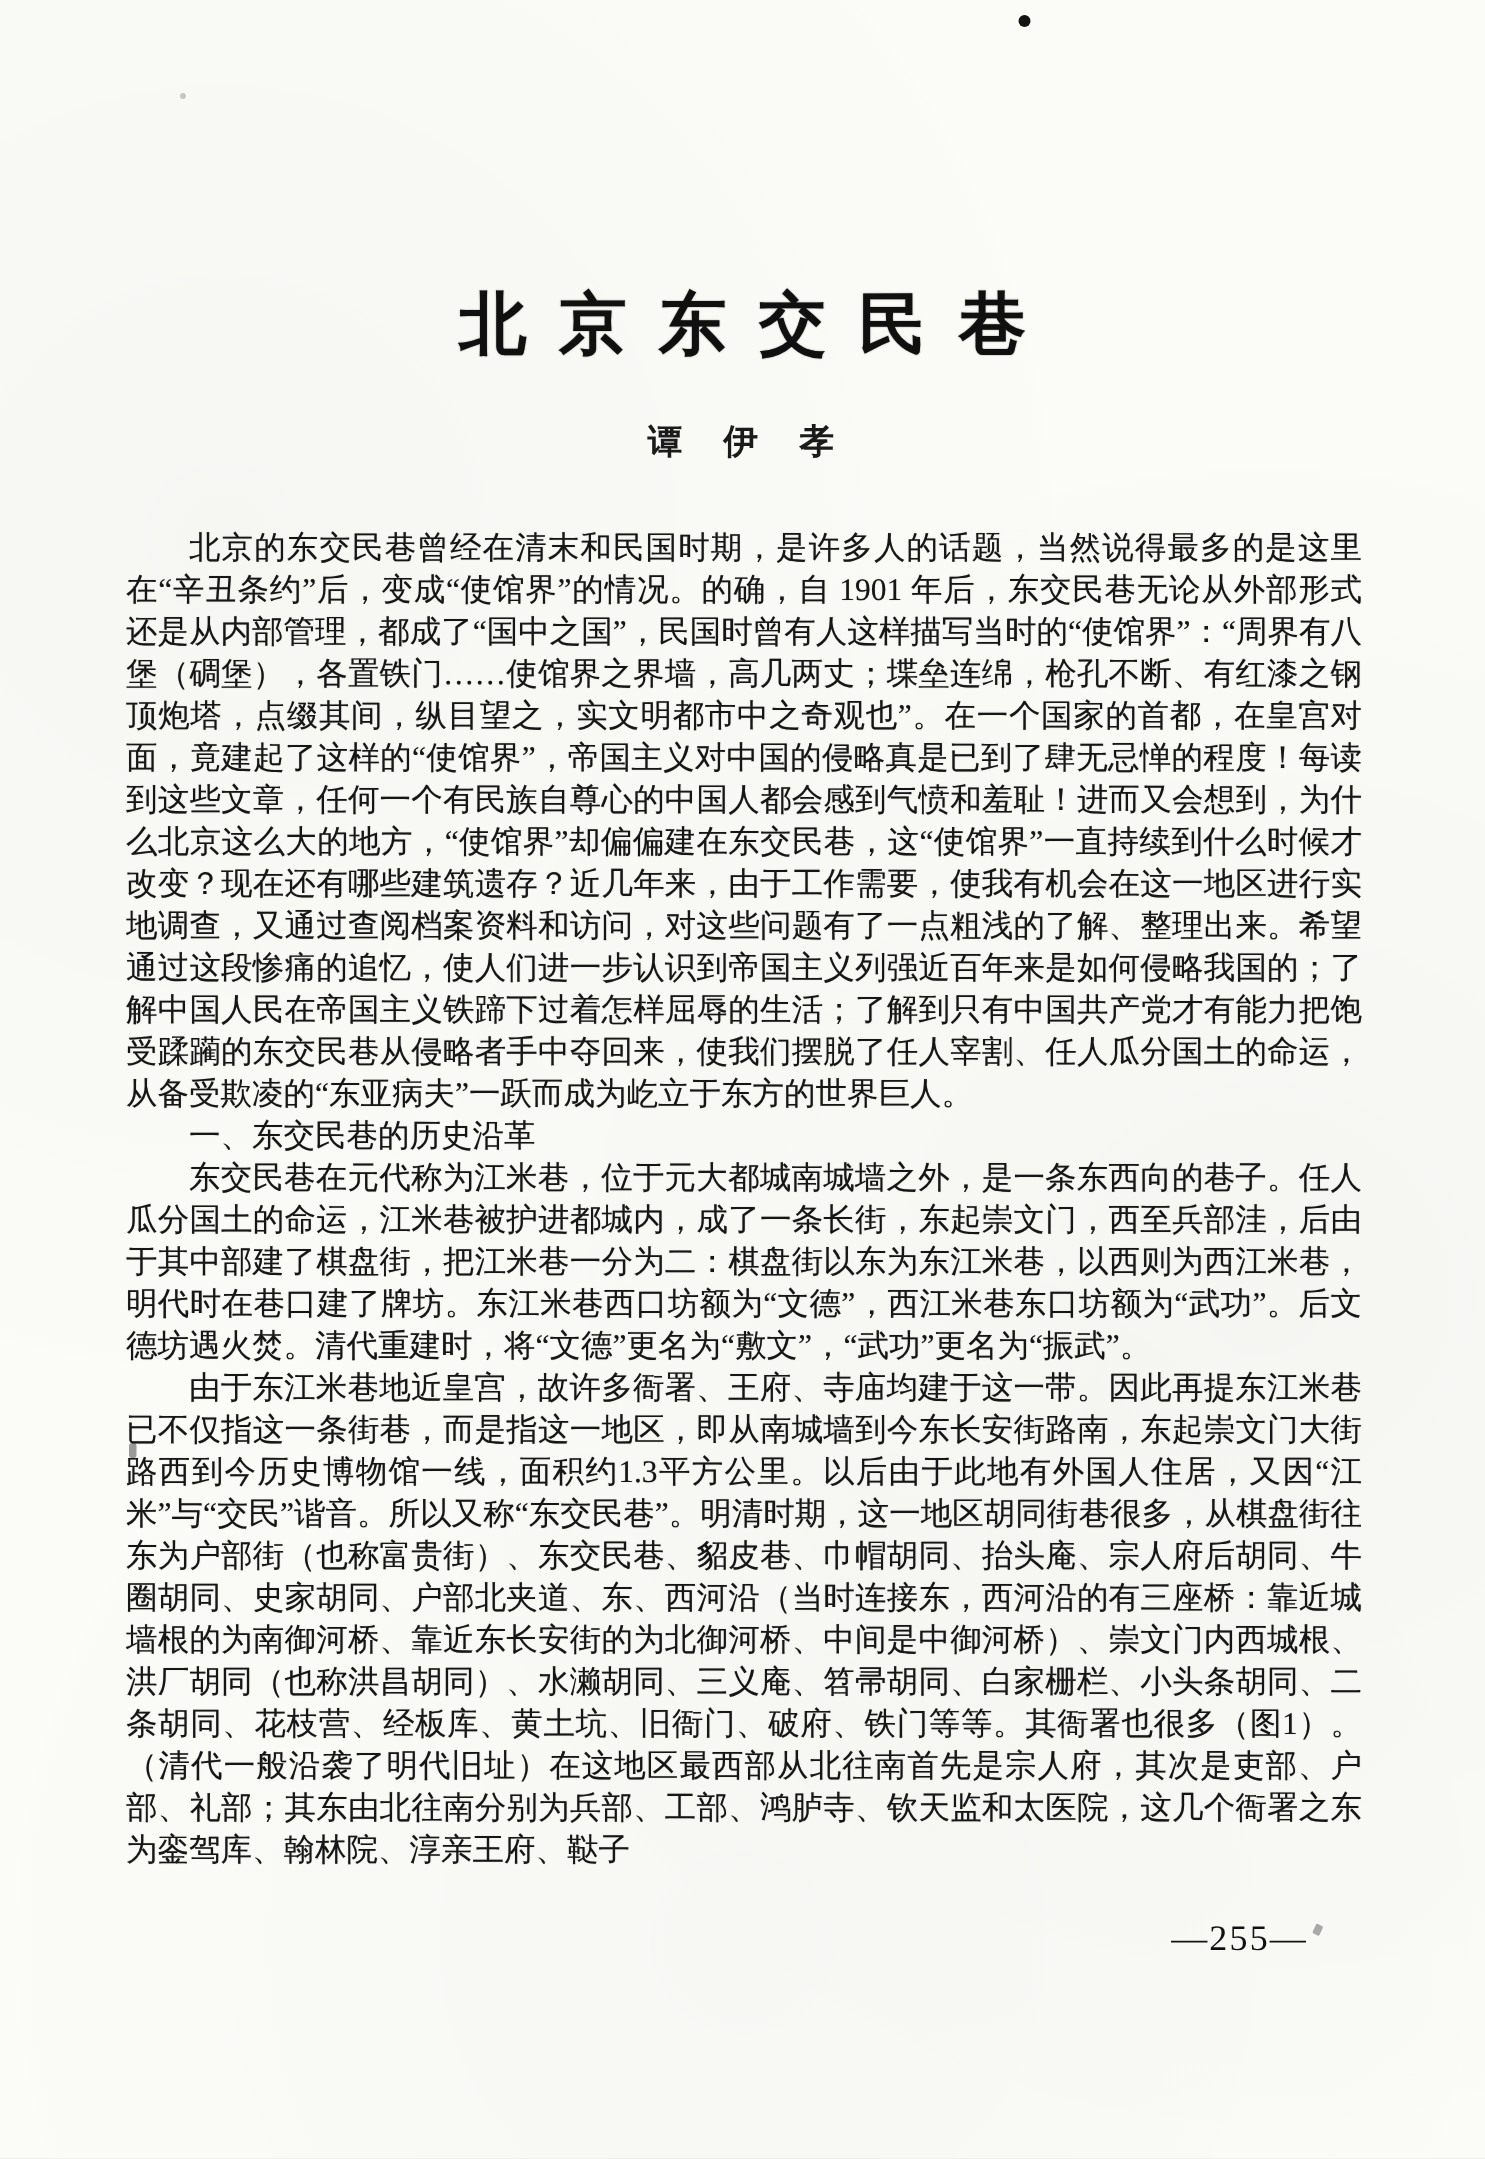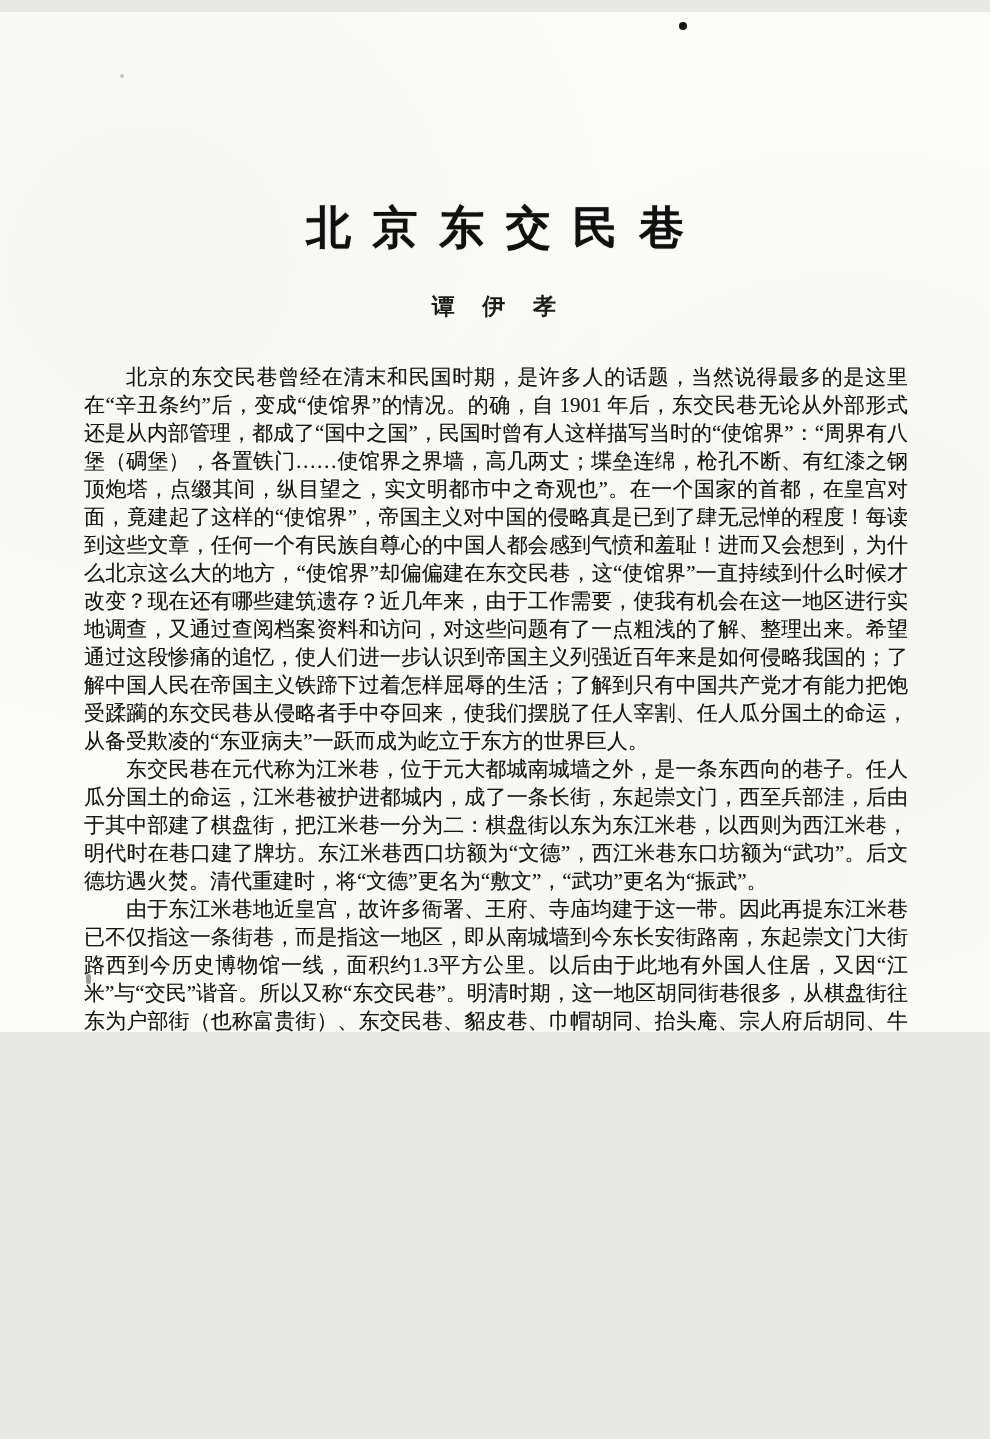--- a/index.html
+++ b/index.html
@@ -3,22 +3,22 @@
 <meta charset="utf-8">
 <style>
   html, body {
     margin: 0;
     padding: 0;
     background: #e8e8e6;
   }
   .page {
     position: relative;
     width: 990px;
-    height: 1020px;
-    margin: 12px auto;
+    height: 1439px;
+    margin: 0 auto;
     background: #fbfbf8;
     background-image:
       radial-gradient(circle at 15% 25%, rgba(0,0,0,0.018), transparent 45%),
       radial-gradient(circle at 85% 60%, rgba(0,0,0,0.022), transparent 50%),
       radial-gradient(circle at 50% 90%, rgba(0,0,0,0.015), transparent 40%);
     overflow: hidden;
     font-family: "Liberation Serif", "DejaVu Serif", serif;
     color: #151515;
   }
   .article-title {
@@ -126,20 +126,21 @@
   <div class="scan-speck-2"></div>
   <div class="scan-speck-3"></div>
 
   <h1 class="article-title">北京东交民巷</h1>
 
   <div class="author">谭　伊　孝</div>
 
   <div class="body-block">
     <p>北京的东交民巷曾经在清末和民国时期，是许多人的话题，当然说得最多的是这里在“辛丑条约”后，变成“使馆界”的情况。的确，自 1901 年后，东交民巷无论从外部形式还是从内部管理，都成了“国中之国”，民国时曾有人这样描写当时的“使馆界”：“周界有八堡（碉堡），各置铁门……使馆界之界墙，高几两丈；堞垒连绵，枪孔不断、有红漆之钢顶炮塔，点缀其间，纵目望之，实文明都市中之奇观也”。在一个国家的首都，在皇宫对面，竟建起了这样的“使馆界”，帝国主义对中国的侵略真是已到了肆无忌惮的程度！每读到这些文章，任何一个有民族自尊心的中国人都会感到气愤和羞耻！进而又会想到，为什么北京这么大的地方，“使馆界”却偏偏建在东交民巷，这“使馆界”一直持续到什么时候才改变？现在还有哪些建筑遗存？近几年来，由于工作需要，使我有机会在这一地区进行实地调查，又通过查阅档案资料和访问，对这些问题有了一点粗浅的了解、整理出来。希望通过这段惨痛的追忆，使人们进一步认识到帝国主义列强近百年来是如何侵略我国的；了解中国人民在帝国主义铁蹄下过着怎样屈辱的生活；了解到只有中国共产党才有能力把饱受蹂躏的东交民巷从侵略者手中夺回来，使我们摆脱了任人宰割、任人瓜分国土的命运，从备受欺凌的“东亚病夫”一跃而成为屹立于东方的世界巨人。</p>
 
+    <p class="section-heading">一、东交民巷的历史沿革</p>
 
     <p>东交民巷在元代称为江米巷，位于元大都城南城墙之外，是一条东西向的巷子。任人瓜分国土的命运，江米巷被护进都城内，成了一条长街，东起崇文门，西至兵部洼，后由于其中部建了棋盘街，把江米巷一分为二：棋盘街以东为东江米巷，以西则为西江米巷，明代时在巷口建了牌坊。东江米巷西口坊额为“文德”，西江米巷东口坊额为“武功”。后文德坊遇火焚。清代重建时，将“文德”更名为“敷文”，“武功”更名为“振武”。</p>
 
     <p>由于东江米巷地近皇宫，故许多衙署、王府、寺庙均建于这一带。因此再提东江米巷已不仅指这一条街巷，而是指这一地区，即从南城墙到今东长安街路南，东起崇文门大街路西到今历史博物馆一线，面积约1.3平方公里。以后由于此地有外国人住居，又因“江米”与“交民”谐音。所以又称“东交民巷”。明清时期，这一地区胡同街巷很多，从棋盘街往东为户部街（也称富贵街）、东交民巷、貂皮巷、巾帽胡同、抬头庵、宗人府后胡同、牛圈胡同、史家胡同、户部北夹道、东、西河沿（当时连接东，西河沿的有三座桥：靠近城墙根的为南御河桥、靠近东长安街的为北御河桥、中间是中御河桥）、崇文门内西城根、洪厂胡同（也称洪昌胡同）、水濑胡同、三义庵、笤帚胡同、白家栅栏、小头条胡同、二条胡同、花枝营、经板库、黄土坑、旧衙门、破府、铁门等等。其衙署也很多（图1）。（清代一般沿袭了明代旧址）在这地区最西部从北往南首先是宗人府，其次是吏部、户部、礼部；其东由北往南分别为兵部、工部、鸿胪寺、钦天监和太医院，这几个衙署之东为銮驾库、翰林院、淳亲王府、鞑子</p>
   </div>
 
   <div class="page-number">—255—</div>
 
 </div>
 

